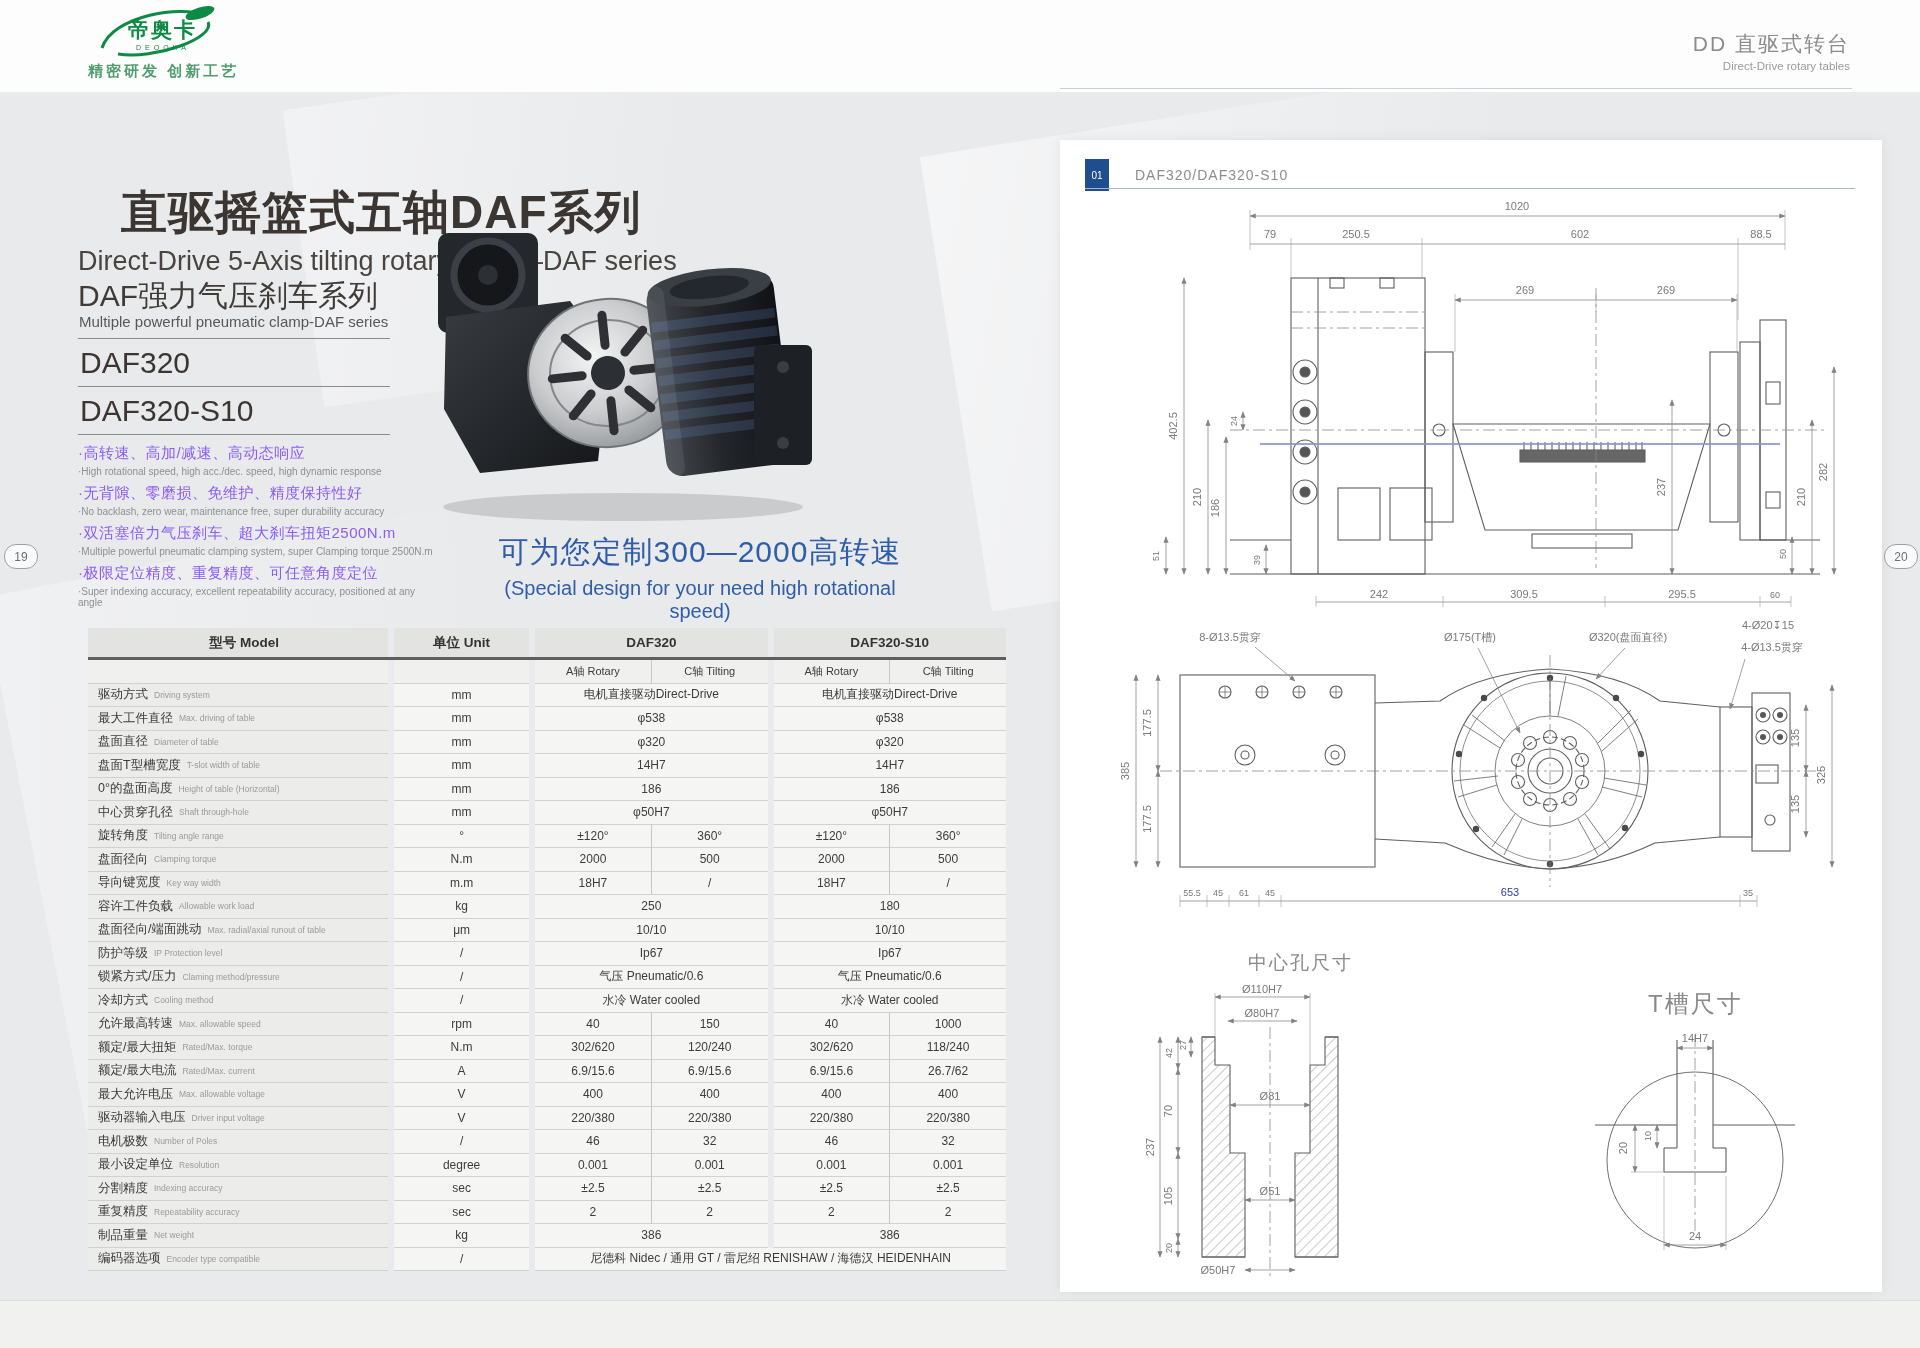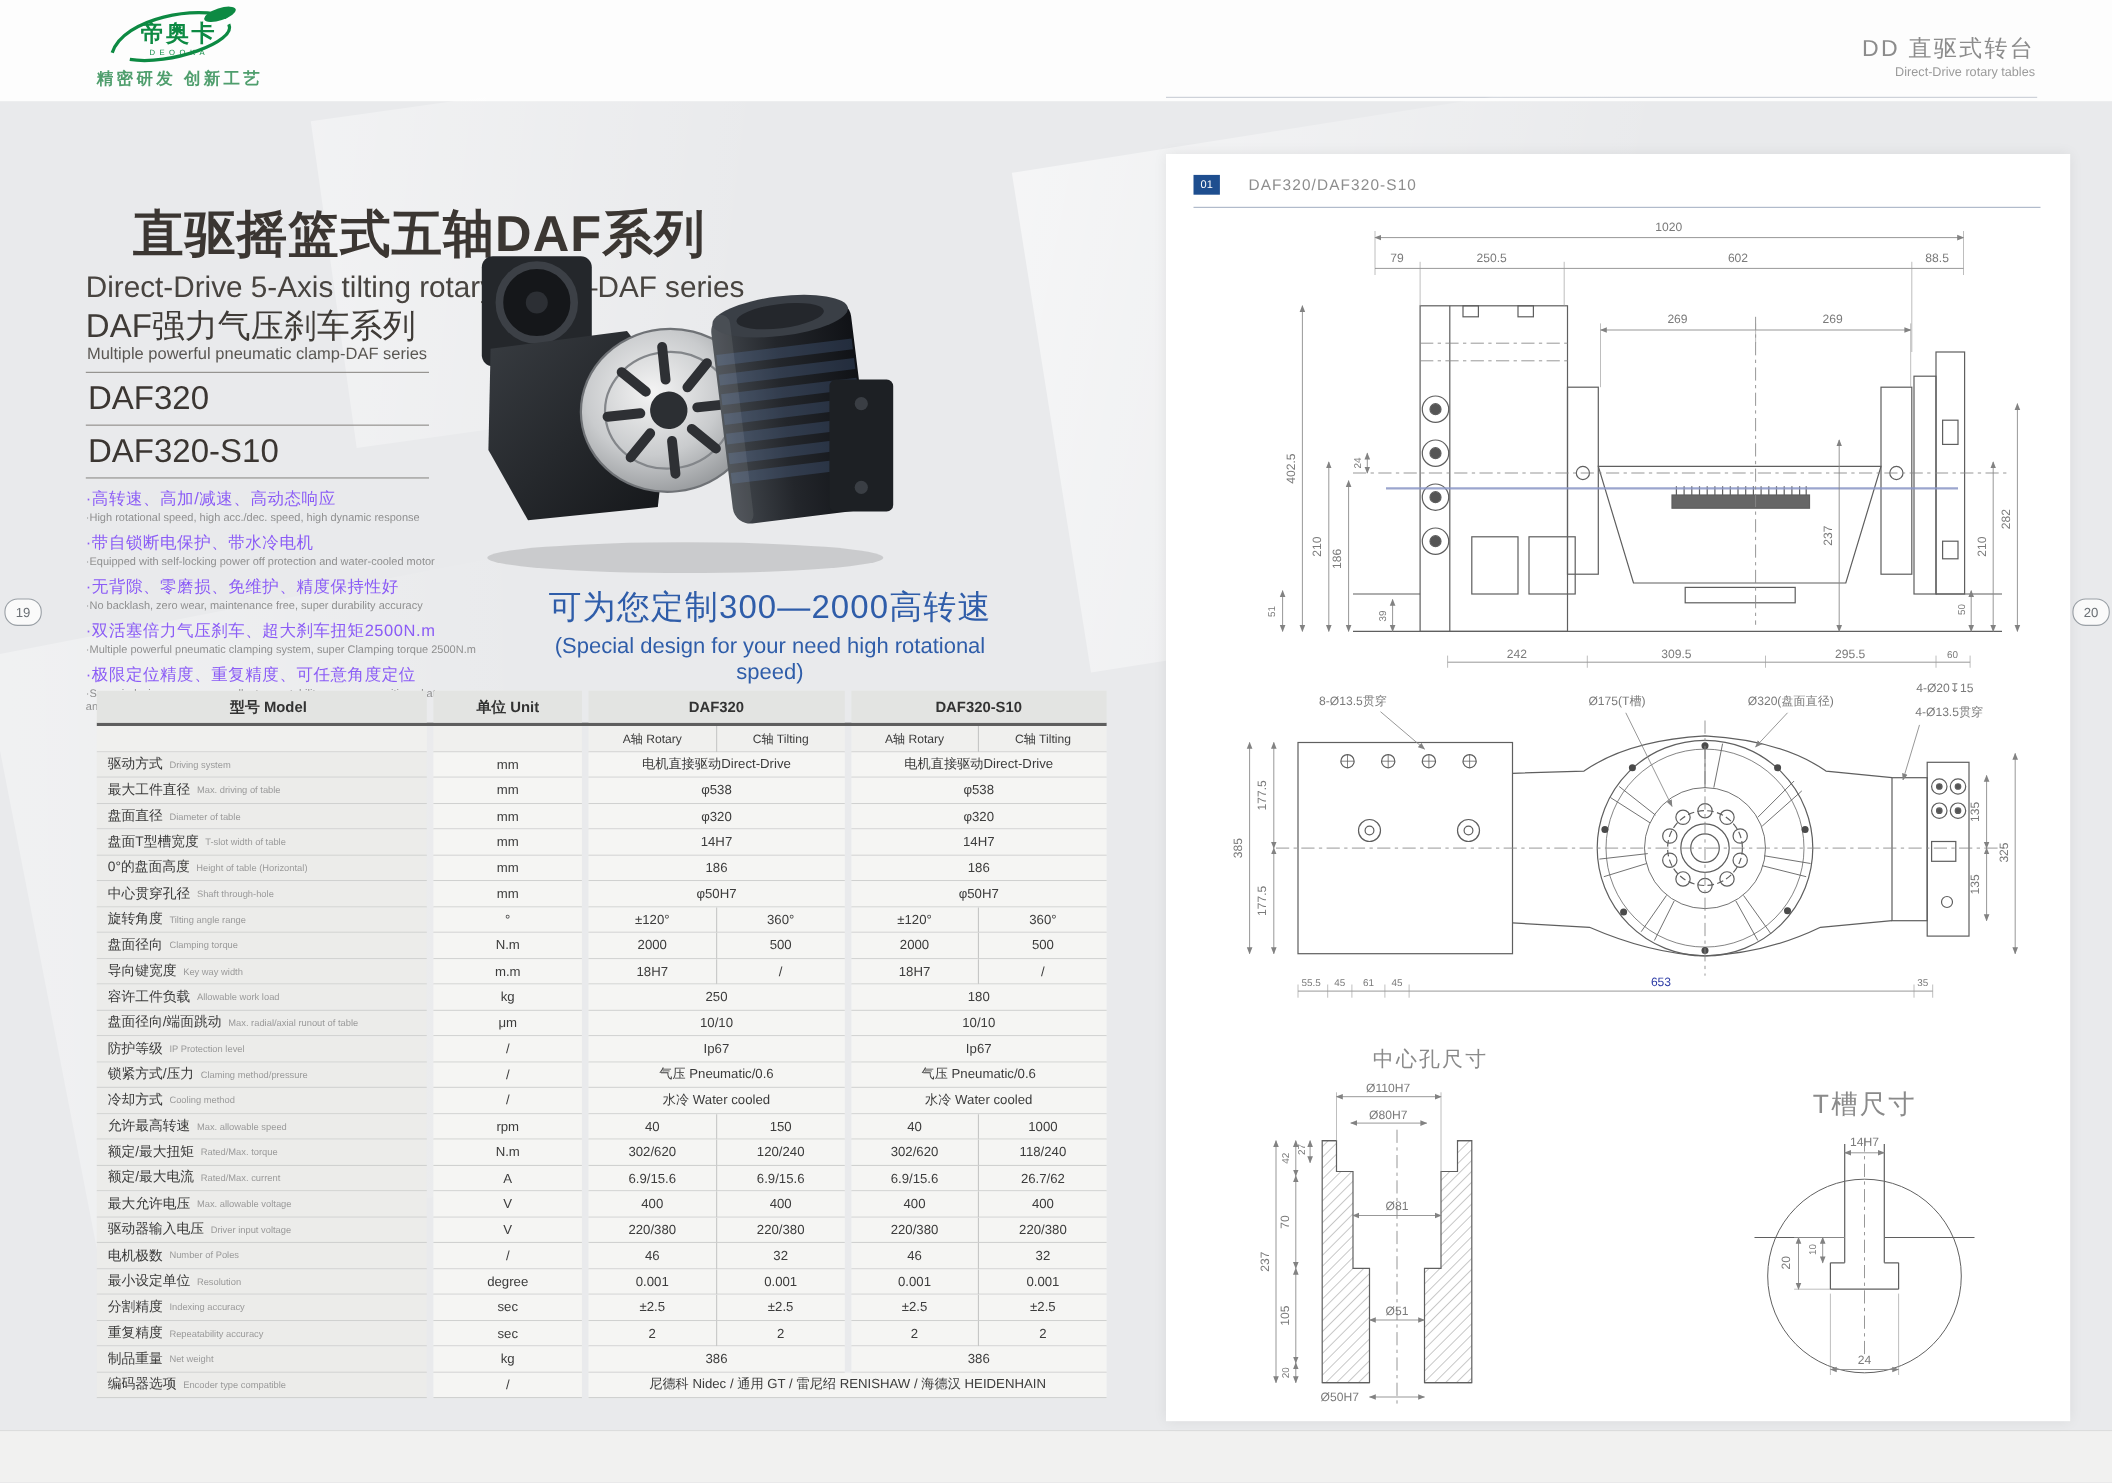--- a/index.html
+++ b/index.html
@@ -45,21 +45,21 @@
   .sub + .sub{border-left:1px solid #c6c7c6;}
   .gap{width:6px;}
   .cn{font-size:12.5px;color:#3a3a3a;}
   .en{font-size:8.5px;color:#9a9a9a;}
   .hdr1 .c,.hdr1 .sub{background:#e3e4e2;font-weight:bold;font-size:13.5px;min-height:29px;border-bottom:none;color:#333;}
   .hdrline{height:2.5px;background:#5e5e5e;}
   .hdr2 .c,.hdr2 .sub{background:#f0f0ee;min-height:23px;font-size:11px;}
   
   .panel{left:1060px;top:140px;width:822px;height:1152px;background:#ffffff;box-shadow:0 0 12px rgba(0,0,0,.07);}
   .sec-label{left:1085px;top:159px;display:flex;align-items:center;gap:10px;}
-  .sec-idx{width:24px;height:18px;background:#1e4e8f;color:#fff;font-size:10px;display:flex;align-items:center;justify-content:center;}
+  .sec-idx{width:24px;height:32px;background:#1e4e8f;color:#fff;font-size:10px;display:flex;align-items:center;justify-content:center;}
   .sec-title{font-size:14px;color:#8d8d8d;letter-spacing:1px;margin-left:16px;}
   .sec-rule{left:1085px;top:188px;width:770px;height:1px;background:#a9b4c6;}
   .dheading{font-size:19px;color:#8a8a8a;letter-spacing:2px;}
   
   .pill{width:32px;height:23px;border:1px solid #9aa0a6;border-radius:12px;background:#fafafa;color:#6b7075;font-size:12px;display:flex;align-items:center;justify-content:center;}
   
   .ln{fill:none;stroke:#5f5f5f;stroke-width:1.1;}
   .cdash{fill:none;stroke:#8a8a8a;stroke-width:.8;stroke-dasharray:12 4 3 4;}
   .dim{stroke:#8a8a8a;stroke-width:.8;fill:none;}
   .ext{stroke:#9b9b9b;stroke-width:.6;fill:none;}
@@ -103,24 +103,20 @@
   <div class="abs series-en">Multiple powerful pneumatic clamp-DAF series</div>
   <div class="abs rule" style="left:78px;top:338px;width:312px;"></div>
   <div class="abs model" style="top:346px;">DAF320</div>
   <div class="abs rule" style="left:78px;top:386px;width:312px;"></div>
   <div class="abs model" style="top:394px;">DAF320-S10</div>
   <div class="abs rule" style="left:78px;top:434px;width:312px;"></div>
   <div class="abs" style="left:78px;top:444px;width:360px;">
       <div class="feat">
         <div class="fcn">·高转速、高加/减速、高动态响应</div>
         <div class="fen">·High rotational speed, high acc./dec. speed, high dynamic response</div>
-      </div>
-      <div class="feat">
-        <div class="fcn">·带自锁断电保护、带水冷电机</div>
-        <div class="fen">·Equipped with self-locking power off protection and water-cooled motor</div>
       </div>
       <div class="feat">
         <div class="fcn">·无背隙、零磨损、免维护、精度保持性好</div>
         <div class="fen">·No backlash, zero wear, maintenance free, super durability accuracy</div>
       </div>
       <div class="feat">
         <div class="fcn">·双活塞倍力气压刹车、超大刹车扭矩2500N.m</div>
         <div class="fen">·Multiple powerful pneumatic clamping system, super Clamping torque 2500N.m</div>
       </div>
       <div class="feat">

